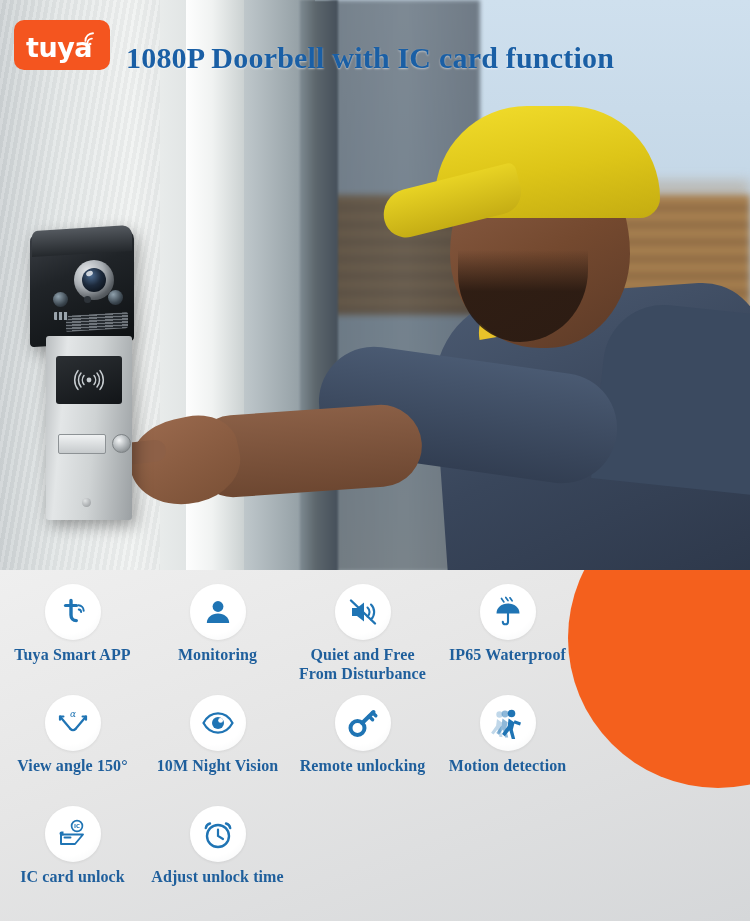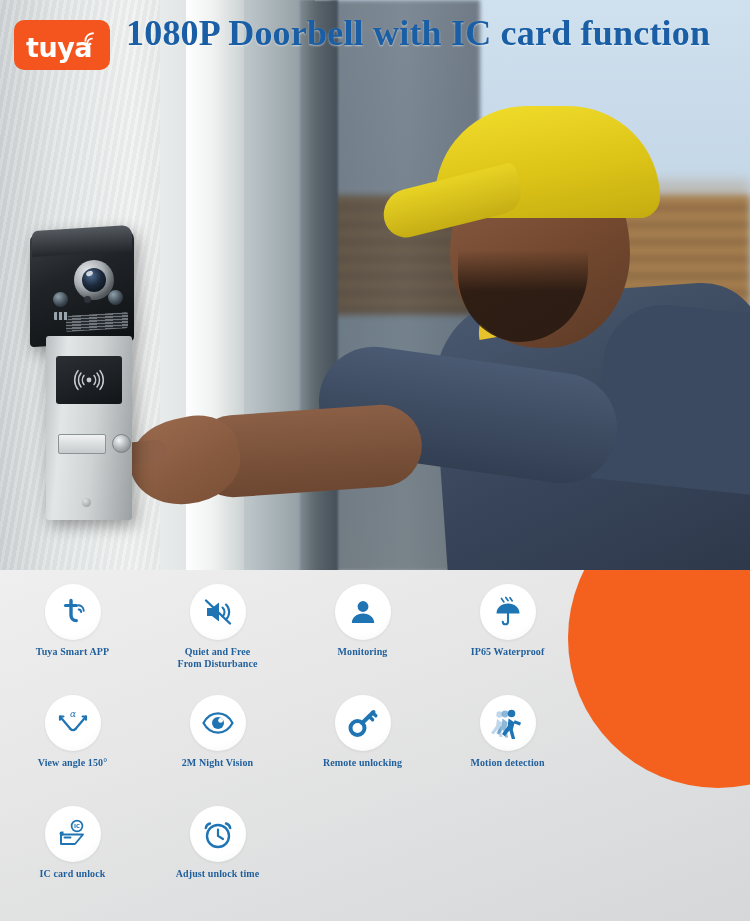--- a/index.html
+++ b/index.html
@@ -251,23 +251,23 @@
     font-family: "DejaVu Sans", sans-serif;
     font-size: 27px; font-weight: 700; color: #ffffff;
     letter-spacing: -.5px; line-height: 1;
     position: relative; top: 2px; left: -3px;
   }
   .tuya-wifi {
     position: absolute; right: 11px; top: 9px;
     width: 17px; height: 17px;
   }
   .hero-title {
-    position: absolute; left: 126px; top: 12px;
+    position: absolute; left: 126px; top: 41px;
     font-family: "Liberation Serif", serif;
-    font-size: 36px; font-weight: 700;
+    font-size: 30px; font-weight: 700;
     color: #1a5fa5;
     letter-spacing: .2px;
     white-space: nowrap;
     text-shadow: 0 1px 2px rgba(255,255,255,.55);
   }
 
   
   .features {
     position: absolute; left: 0; top: 570px;
     width: 750px; height: 351px;
@@ -294,21 +294,21 @@
   }
   .fbadge {
     width: 56px; height: 56px; border-radius: 50%;
     background: radial-gradient(circle at 42% 34%, #ffffff 0%, #ffffff 62%, #f3f4f5 100%);
     display: flex; align-items: center; justify-content: center;
     box-shadow: 0 1px 3px rgba(0,0,0,.07);
     margin-bottom: 6px;
   }
   .flabel {
     font-family: "Liberation Serif", serif;
-    font-size: 10px; font-weight: 700;
+    font-size: 16px; font-weight: 700;
     color: #1f5f9c; text-align: center;
     line-height: 1.18;
     letter-spacing: .1px;
     max-width: 142px;
   }
   svg { display: block; }
 </style>
 </head>
 <body>
 
@@ -400,41 +400,41 @@
               <path d="M21.5 9.3a5.6 5.6 0 0 1 5.2 5.4"></path>
               <path d="M21.8 13.6a2.6 2.6 0 0 1 2.3 2.4"></path>
             </g>
           </svg>
         </div>
         <div class="flabel">Tuya Smart APP</div>
       </div>
 
       <div class="feature">
         <div class="fbadge">
+          <svg width="30" height="30" viewBox="0 0 30 30">
+            <circle cx="15" cy="9.5" r="5.4" fill="#1f74b4"></circle>
+            <path d="M3.8 26c0-5.8 5-9.6 11.2-9.6S26.2 20.2 26.2 26z" fill="#1f74b4"></path>
+          </svg>
+        </div>
+        <div class="flabel">Monitoring</div>
+      </div>
+
+      <div class="feature">
+        <div class="fbadge">
           <svg width="32" height="32" viewBox="0 0 32 32">
             <path d="M5 12h5l7-5.5v19L10 20H5z" fill="#1f74b4"></path>
             <g fill="none" stroke="#1f74b4" stroke-width="2.1" stroke-linecap="round">
               <path d="M20.5 11.5a6 6 0 0 1 0 9"></path>
               <path d="M24 8.5a10.5 10.5 0 0 1 0 15"></path>
             </g>
             <path d="M4 4.5L28 27.5" stroke="#1f74b4" stroke-width="2.4" stroke-linecap="round"></path>
           </svg>
         </div>
         <div class="flabel"><span style="white-space:pre-line">Quiet and Free
 From Disturbance</span></div>
-      </div>
-
-      <div class="feature">
-        <div class="fbadge">
-          <svg width="30" height="30" viewBox="0 0 30 30">
-            <circle cx="15" cy="9.5" r="5.4" fill="#1f74b4"></circle>
-            <path d="M3.8 26c0-5.8 5-9.6 11.2-9.6S26.2 20.2 26.2 26z" fill="#1f74b4"></path>
-          </svg>
-        </div>
-        <div class="flabel">Monitoring</div>
       </div>
 
       <div class="feature">
         <div class="fbadge">
           <svg width="32" height="32" viewBox="0 0 32 32">
             <path d="M4.5 17.5c0-6.1 5.2-10 11.5-10s11.5 3.9 11.5 10z" fill="#1f74b4"></path>
             <path d="M16 17.5v8.2a2.6 2.6 0 0 1-5.2 0" fill="none" stroke="#1f74b4" stroke-width="2.1" stroke-linecap="round"></path>
             <g stroke="#1f74b4" stroke-width="1.7" stroke-linecap="round">
               <path d="M9.5 2.5l2.4 3.4"></path>
                 <path d="M13.8 1.4l2.2 3.2"></path>
@@ -462,21 +462,21 @@
       </div>
 
       <div class="feature">
         <div class="fbadge">
           <svg width="34" height="26" viewBox="0 0 34 26">
             <path d="M2.5 13C6 6.5 11.4 3.4 17 3.4S28 6.5 31.5 13C28 19.5 22.6 22.6 17 22.6S6 19.5 2.5 13z" fill="none" stroke="#1f74b4" stroke-width="2.2"></path>
             <circle cx="17" cy="13" r="6" fill="#1f74b4"></circle>
             <circle cx="19.6" cy="10.4" r="2.4" fill="#ffffff"></circle>
           </svg>
         </div>
-        <div class="flabel">2M Night Vision</div>
+        <div class="flabel">10M Night Vision</div>
       </div>
 
       <div class="feature">
         <div class="fbadge">
           <svg width="32" height="32" viewBox="0 0 32 32">
             <circle cx="10.5" cy="21" r="7" fill="none" stroke="#1f74b4" stroke-width="4"></circle>
             <path d="M15.2 16L26.5 5" stroke="#1f74b4" stroke-width="4" stroke-linecap="round"></path>
             <path d="M22 9.2l3.6 3.6" stroke="#1f74b4" stroke-width="3.4" stroke-linecap="round"></path>
             <path d="M25.6 5.6l3.2 3.2" stroke="#1f74b4" stroke-width="3.4" stroke-linecap="round"></path>
           </svg>

